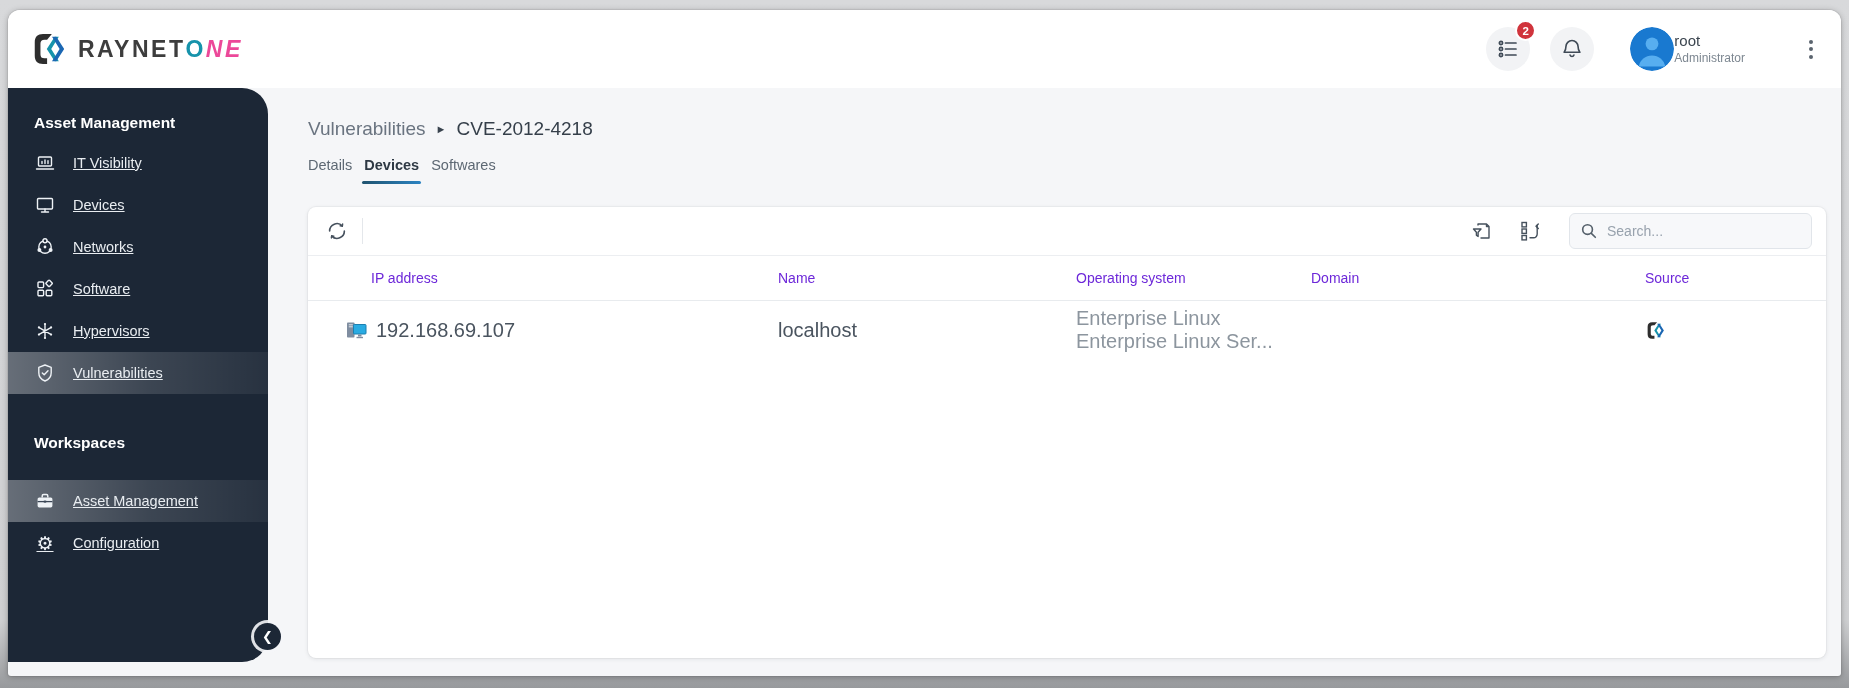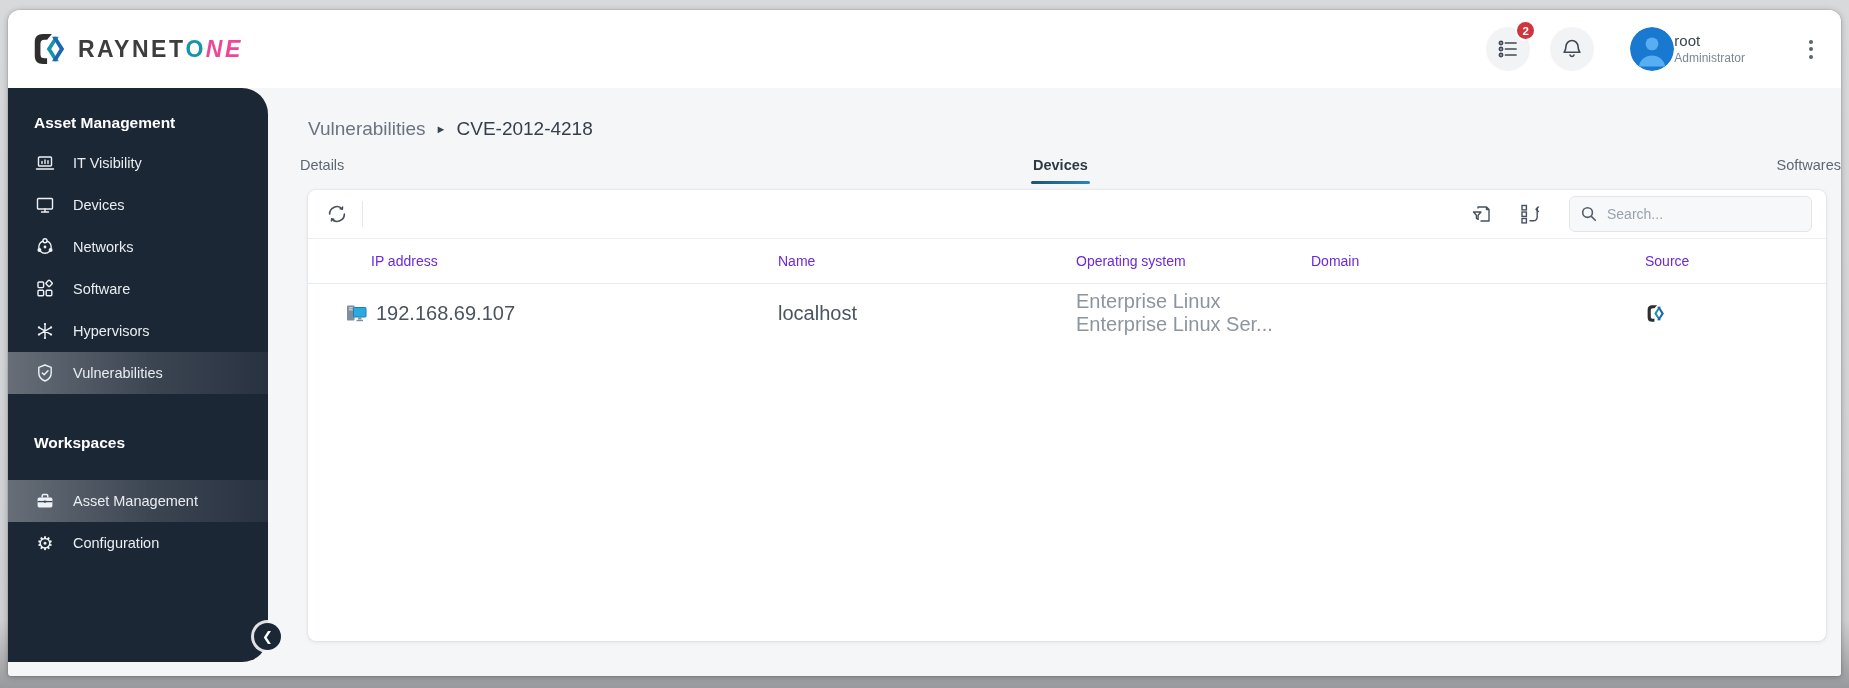--- a/index.html
+++ b/index.html
@@ -25,41 +25,41 @@
   .user-block { margin-left:0; line-height:1.25; }
   .user-name { font-size:15px; color:#3b454f; }
   .user-role { font-size:12px; color:#7d8791; }
   .kebab { margin-left:58px; display:flex; flex-direction:column; gap:3.5px; cursor:pointer; padding:6px; }
   .kebab i { width:4px; height:4px; border-radius:50%; background:#5a646e; }
 
   
   .sidebar { position:absolute; left:0; top:78px; width:260px; height:574px; background:#1c2736;
              border-radius:0 26px 26px 0; z-index:4; color:#e9edf1; }
   .sb-title { font-size:15.5px; font-weight:700; color:#fff; padding:26px 0 10px 26px; }
-  .sb-item { height:42px; display:flex; align-items:center; padding-left:26px; gap:17px; font-size:14.5px; cursor:pointer; }
+  .sb-item { height:42px; display:flex; align-items:center; padding-left:26px; gap:17px; font-size:14.5px; cursor:pointer;text-decoration:underline; }
   .sb-item .sb-ico { width:22px; height:22px; display:flex; align-items:center; justify-content:center; color:#eef2f6; flex:none; }
   .sb-item.selected { background:linear-gradient(90deg, rgba(255,255,255,.33) 0%, rgba(255,255,255,.14) 55%, rgba(255,255,255,.05) 100%); }
   .sb-workspaces { margin-top:40px; }
   .collapse-btn { position:absolute; right:-13px; bottom:12px; width:27px; height:27px; border-radius:50%;
                   background:#1c2736; color:#fff; display:flex; align-items:center; justify-content:center;
                   font-size:13px; font-weight:700; cursor:pointer; box-shadow:0 0 0 3px rgba(245,246,248,.9); }
 
   
   .main { position:absolute; left:260px; top:78px; right:0; bottom:0; }
   .breadcrumb { margin:30px 0 0 40px; font-size:19px; display:flex; align-items:center; gap:10px; }
   .bc-parent { color:#6a7480; }
   .bc-sep { font-size:11px; color:#39434e; }
   .bc-current { color:#353f4a; font-weight:500; }
-  .tabs { margin:17px 0 0 32px; display:flex; gap:12px;justify-content:space-between; }
+  .tabs { margin:17px 0 0 40px; display:flex; gap:12px; }
   .tab { font-size:14.5px; color:#5d6873; padding-bottom:11px; position:relative; cursor:pointer; }
   .tab.active { color:#2e3944; font-weight:700; }
   .tab.active::after { content:""; position:absolute; left:-2px; right:-2px; bottom:0; height:3px; border-radius:2px;
                        background:linear-gradient(90deg,#20536f,#2b83c2); }
 
-  .card { position:absolute; left:40px; top:102px; width:1518px; height:451px; background:#fff; border-radius:8px;
+  .card { position:absolute; left:40px; top:119px; width:1518px; height:451px; background:#fff; border-radius:8px;
           box-shadow:0 1px 4px rgba(25,35,45,.10), 0 0 0 1px rgba(25,35,45,.03); overflow:hidden; }
   .card-toolbar { height:48px; display:flex; align-items:center; padding:0 14px 0 12px; }
   .tool-btn { width:34px; height:34px; display:flex; align-items:center; justify-content:center; color:#46515d; cursor:pointer; border-radius:5px; }
   .tool-sep { width:1px; height:26px; background:#e4e7eb; margin-left:8px; }
   .toolbar-spacer { flex:1; }
   .tool-btn.right { margin-left:14px; }
   .searchbox { margin-left:22px; width:243px; height:36px; background:#f7f8fa; border:1px solid #e1e5ea; border-radius:6px;
                display:flex; align-items:center; padding:0 10px; gap:9px; }
   .searchbox input { border:none; outline:none; background:transparent; font-size:14px; color:#4a545f; width:100%;
                      font-family:"Liberation Sans","DejaVu Sans",sans-serif; }

